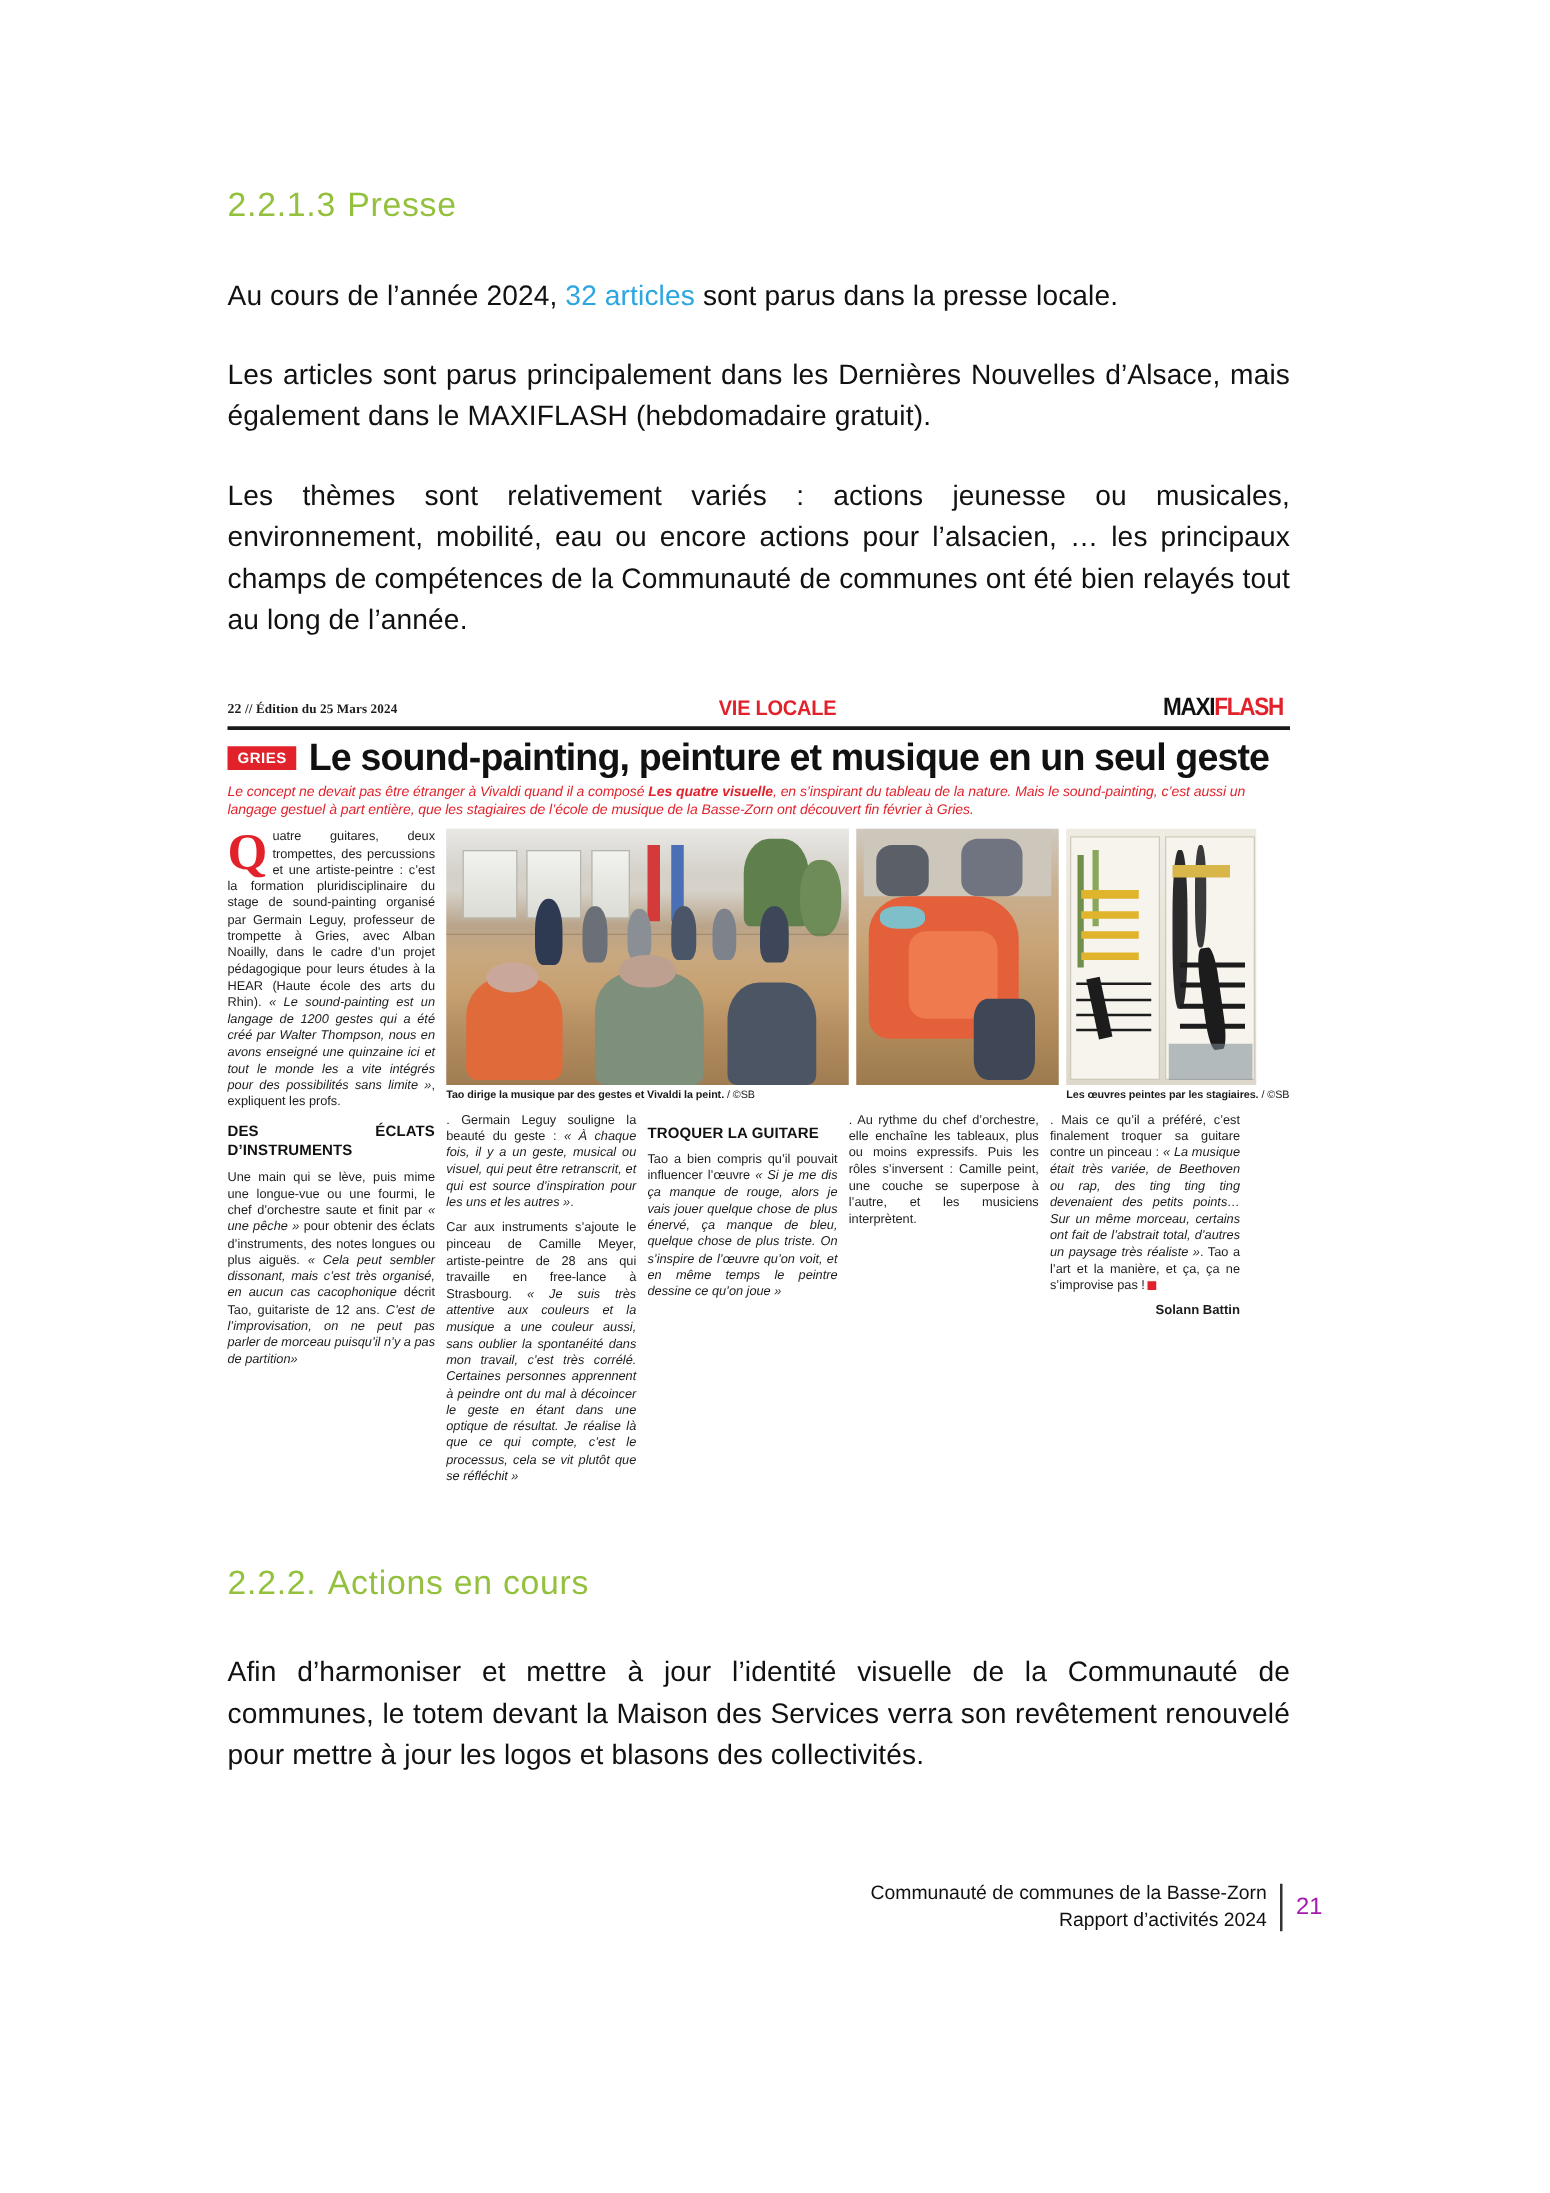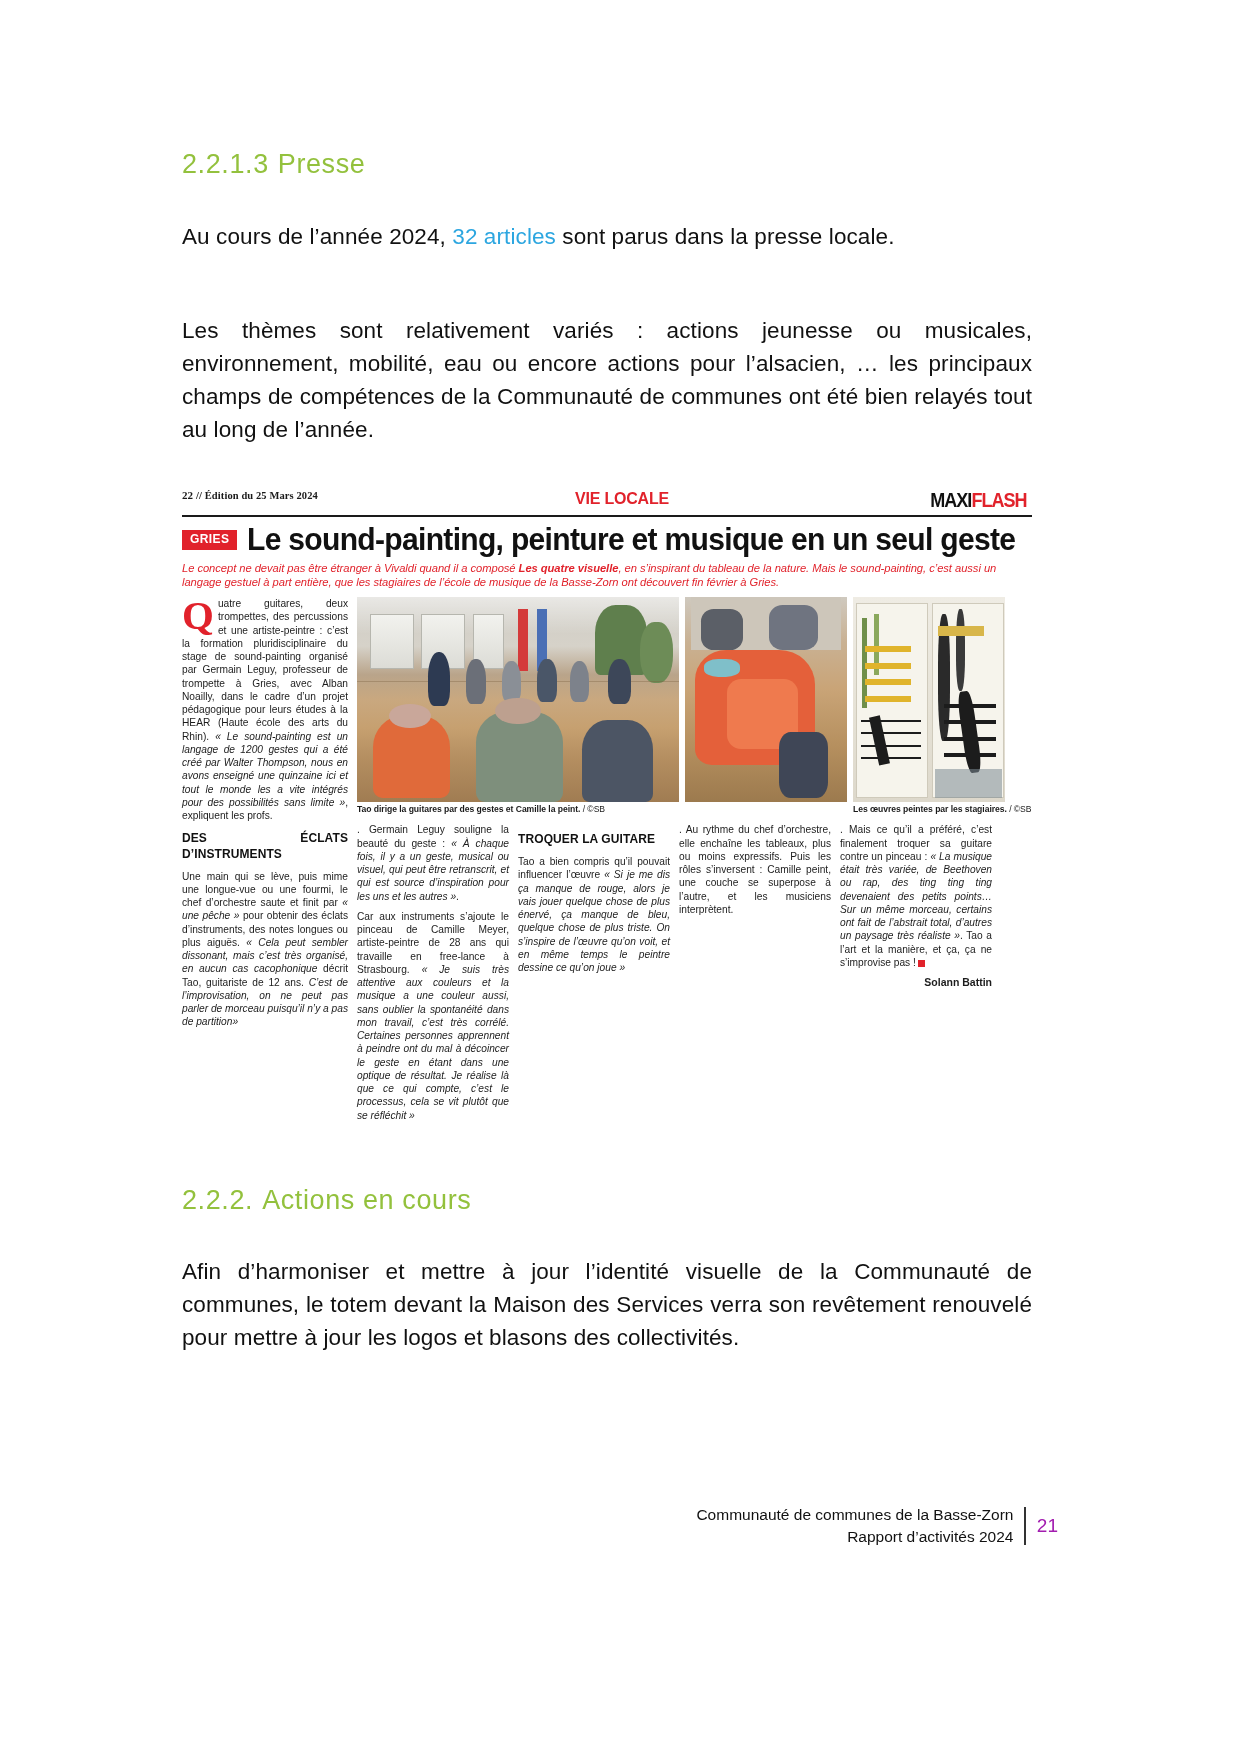--- a/index.html
+++ b/index.html
@@ -54,21 +54,21 @@
   
   .clipping {
     position: relative;
     background: #ffffff;
     width: 850px;
     box-sizing: border-box;
     color: #1a1a1a;
   }
   .clip-topbar {
     display: flex;
-    align-items: flex-start;
+    align-items: center;
     justify-content: space-between;
     padding-bottom: 3px;
   }
   .clip-edition {
     font-family: "Liberation Serif", serif;
     font-weight: bold;
     font-size: 10.5px;
     letter-spacing: 0.1px;
     color: #1a1a1a;
     white-space: nowrap;
@@ -277,20 +277,21 @@
     <h2 class="section-heading">
       <span class="heading-num">2.2.1.3</span><span>Presse</span>
     </h2>
 
     <div style="height:38px"></div>
     <p class="body-par nojust">
       <span>Au cours de l’année 2024, </span><span class="link-accent">32 articles</span><span> sont parus dans la presse locale.</span>
     </p>
 
     <div style="height:30px"></div>
+    <p class="body-par">Les articles sont parus principalement dans les Dernières Nouvelles d’Alsace, mais également dans le MAXIFLASH (hebdomadaire gratuit).</p>
 
     <div style="height:31px"></div>
     <p class="body-par">Les thèmes sont relativement variés : actions jeunesse ou musicales, environnement, mobilité, eau ou encore actions pour l’alsacien, … les principaux champs de compétences de la Communauté de communes ont été bien relayés tout au long de l’année.</p>
 
     <div style="height:43px"></div>
     <div class="clipping">
 
       <div class="clip-topbar">
         <div class="clip-edition">
           <span class="pg">22</span>
@@ -341,21 +342,21 @@
                 <div class="person" style="left:56%;top:30%;width:6%;height:21%;background:#4a5668;"></div>
                 <div class="person" style="left:66%;top:31%;width:6%;height:20%;background:#7d828b;"></div>
                 <div class="person" style="left:78%;top:30%;width:7%;height:22%;background:#3d4759;"></div>
                 <div style="position:absolute;left:5%;top:58%;width:24%;height:40%;background:#e06a3a;border-radius:38% 38% 12% 12%;"></div>
                 <div style="position:absolute;left:10%;top:52%;width:13%;height:12%;background:#c9a79a;border-radius:50%;"></div>
                 <div style="position:absolute;left:37%;top:56%;width:27%;height:44%;background:#7e8f7c;border-radius:34% 34% 10% 10%;"></div>
                 <div style="position:absolute;left:43%;top:49%;width:14%;height:13%;background:#bda08f;border-radius:50%;"></div>
                 <div style="position:absolute;left:70%;top:60%;width:22%;height:40%;background:#4c5564;border-radius:36% 36% 10% 10%;"></div>
               </div>
               <div class="photo-caption">
-                <span>Tao dirige la guitares par des gestes et Camille la peint.</span>
+                <span>Tao dirige la musique par des gestes et Vivaldi la peint.</span>
                 <span class="credit">/ ©SB</span>
               </div>
             </div>
 
             <div class="photo-block">
               <div class="photo photo-mid p2">
                 <div style="position:absolute;left:4%;top:0;width:92%;height:26%;background:#cdc6ba;"></div>
                 <div style="position:absolute;left:10%;top:6%;width:26%;height:20%;background:#5b5f67;border-radius:30%;"></div>
                 <div style="position:absolute;left:52%;top:4%;width:30%;height:22%;background:#6f7480;border-radius:28%;"></div>
                 <div style="position:absolute;left:6%;top:26%;width:74%;height:56%;background:#e4603a;border-radius:26% 30% 14% 14%;"></div>

